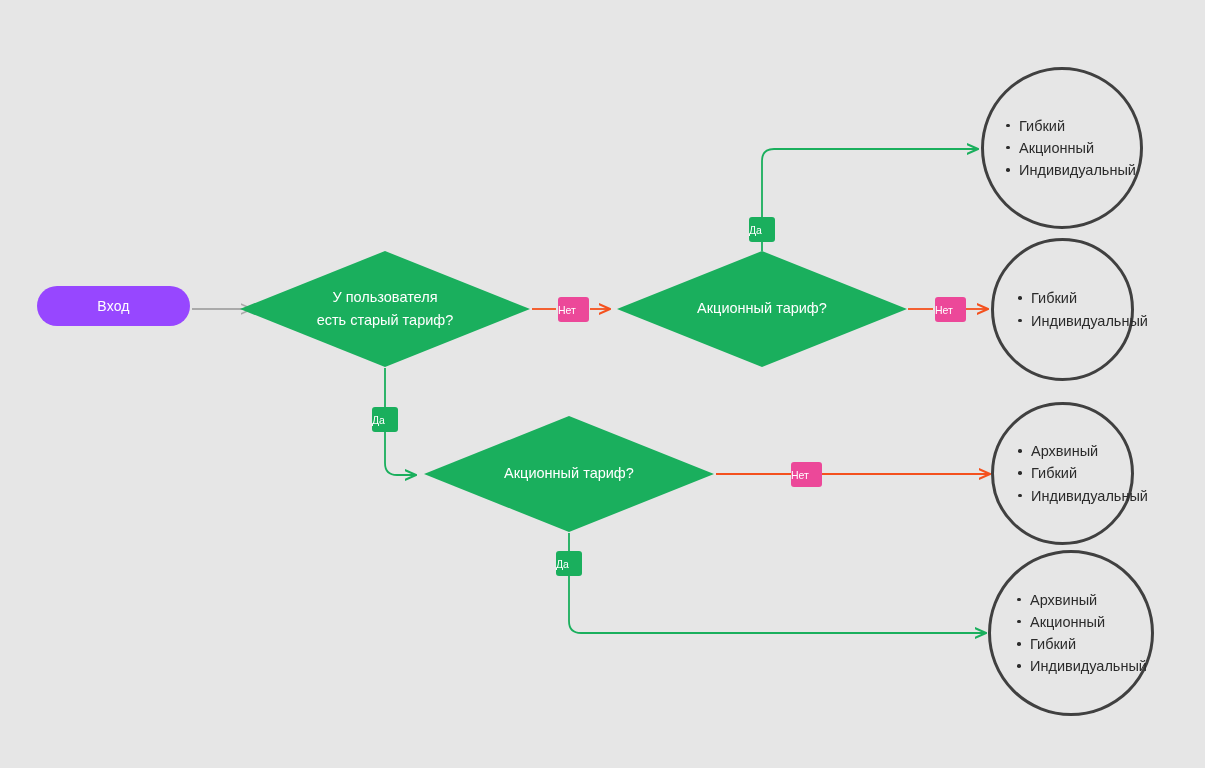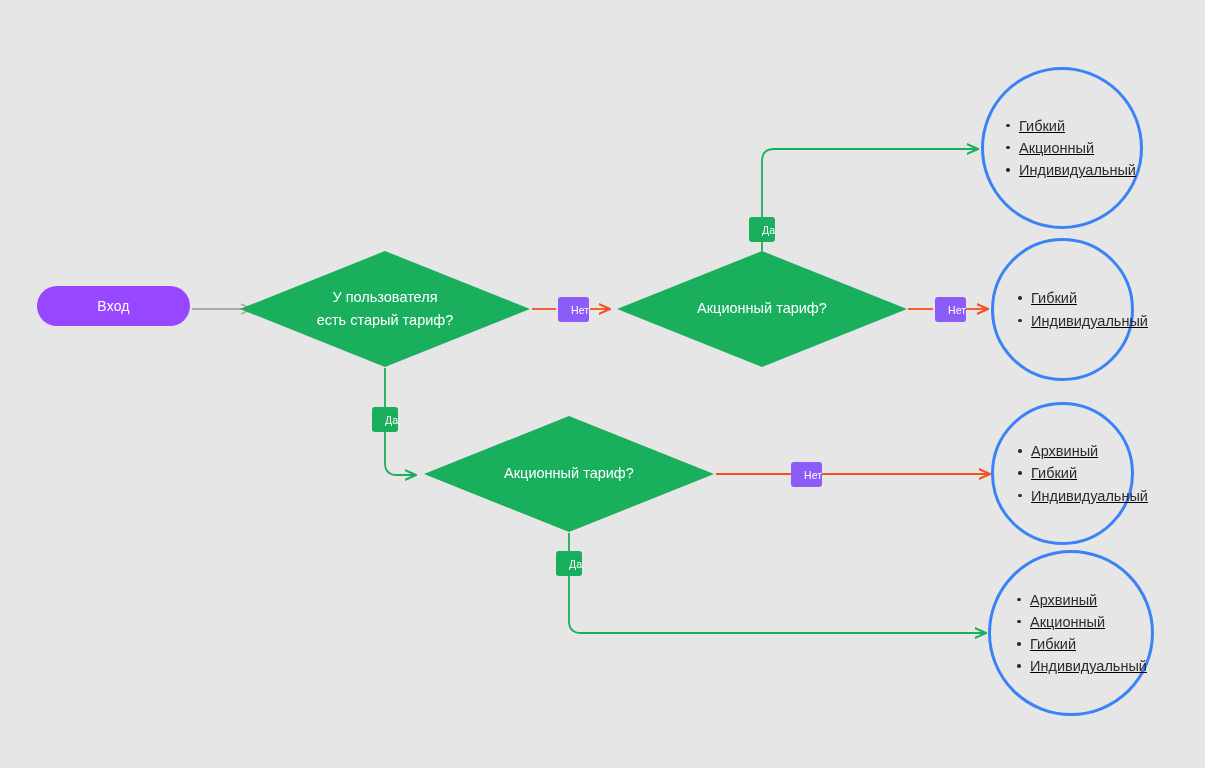--- a/index.html
+++ b/index.html
@@ -67,28 +67,27 @@
     font-size: 14.5px;
     line-height: 1.62;
     text-align: center;
     white-space: pre-line;
     pointer-events: none;
   }
 
   
   .circle-node {
     position: absolute;
-    border: 3px solid #3b82f6;
+    border: 3px solid #404040;
     border-radius: 50%;
     background: #e6e6e6;
     box-sizing: border-box;
     display: flex;
     align-items: center;
     justify-content: flex-start;
-    text-decoration: underline;
   }
   .circle-list {
     margin: 0;
     padding: 0 0 0 22px;
     list-style: none;
     color: #2b2b2b;
     font-size: 14.5px;
     line-height: 1.52;
   }
   .circle-list li {
@@ -104,28 +103,28 @@
     height: 3.5px;
     border-radius: 50%;
     background: #2b2b2b;
   }
 
   
   .edge-label {
     position: absolute;
     display: flex;
     align-items: center;
-    justify-content: flex-end;
+    justify-content: flex-start;
     color: #ffffff;
     font-size: 10.5px;
     border-radius: 3px;
     box-sizing: border-box;
   }
   .edge-label.yes { background: #1aaf5d; }
-  .edge-label.no  { background: #8b5cf6; }
+  .edge-label.no  { background: #ec4899; }
 </style>
 </head>
 <body>
 
 <div id="canvas">
 
   <svg id="edges" viewBox="0 0 1205 768" xmlns="http://www.w3.org/2000/svg">
     <defs>
       <marker id="arrow-gray" viewBox="0 0 10 10" refX="9" refY="5" markerWidth="7" markerHeight="7" orient="auto-start-reverse">
         <path d="M 0 1 L 9 5 L 0 9" fill="none" stroke="#aaaaaa" stroke-width="1.4"></path>

